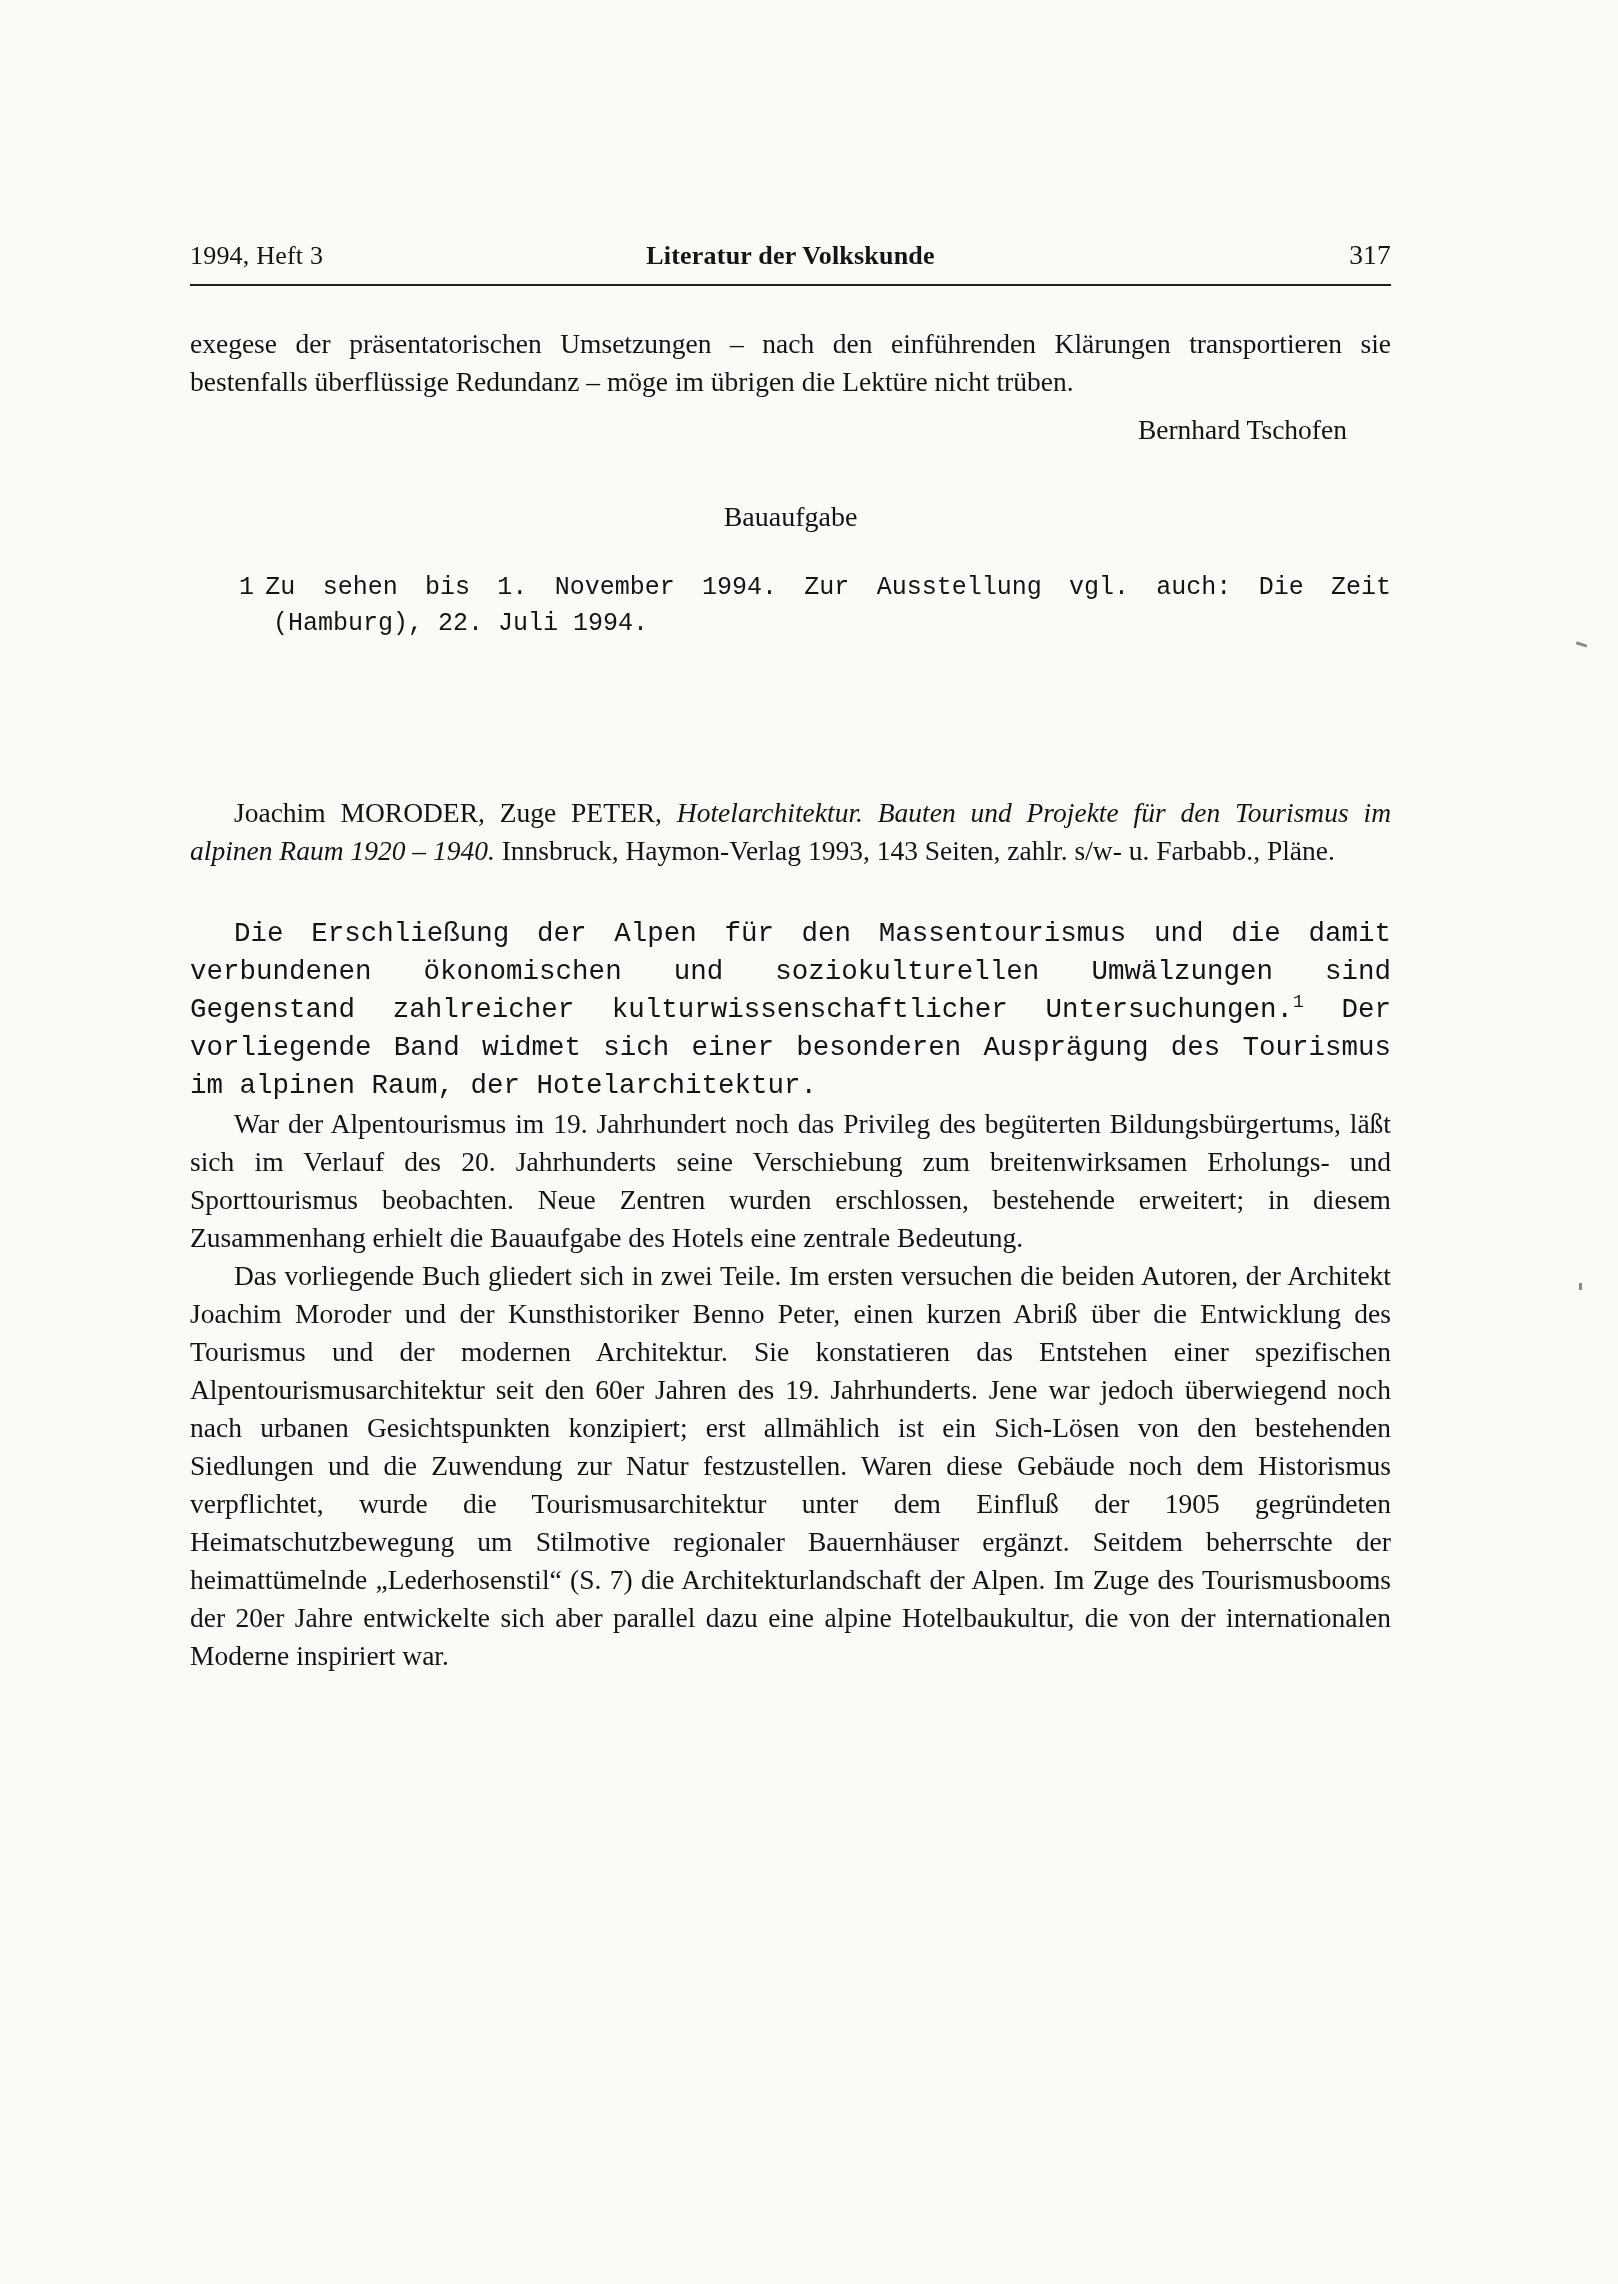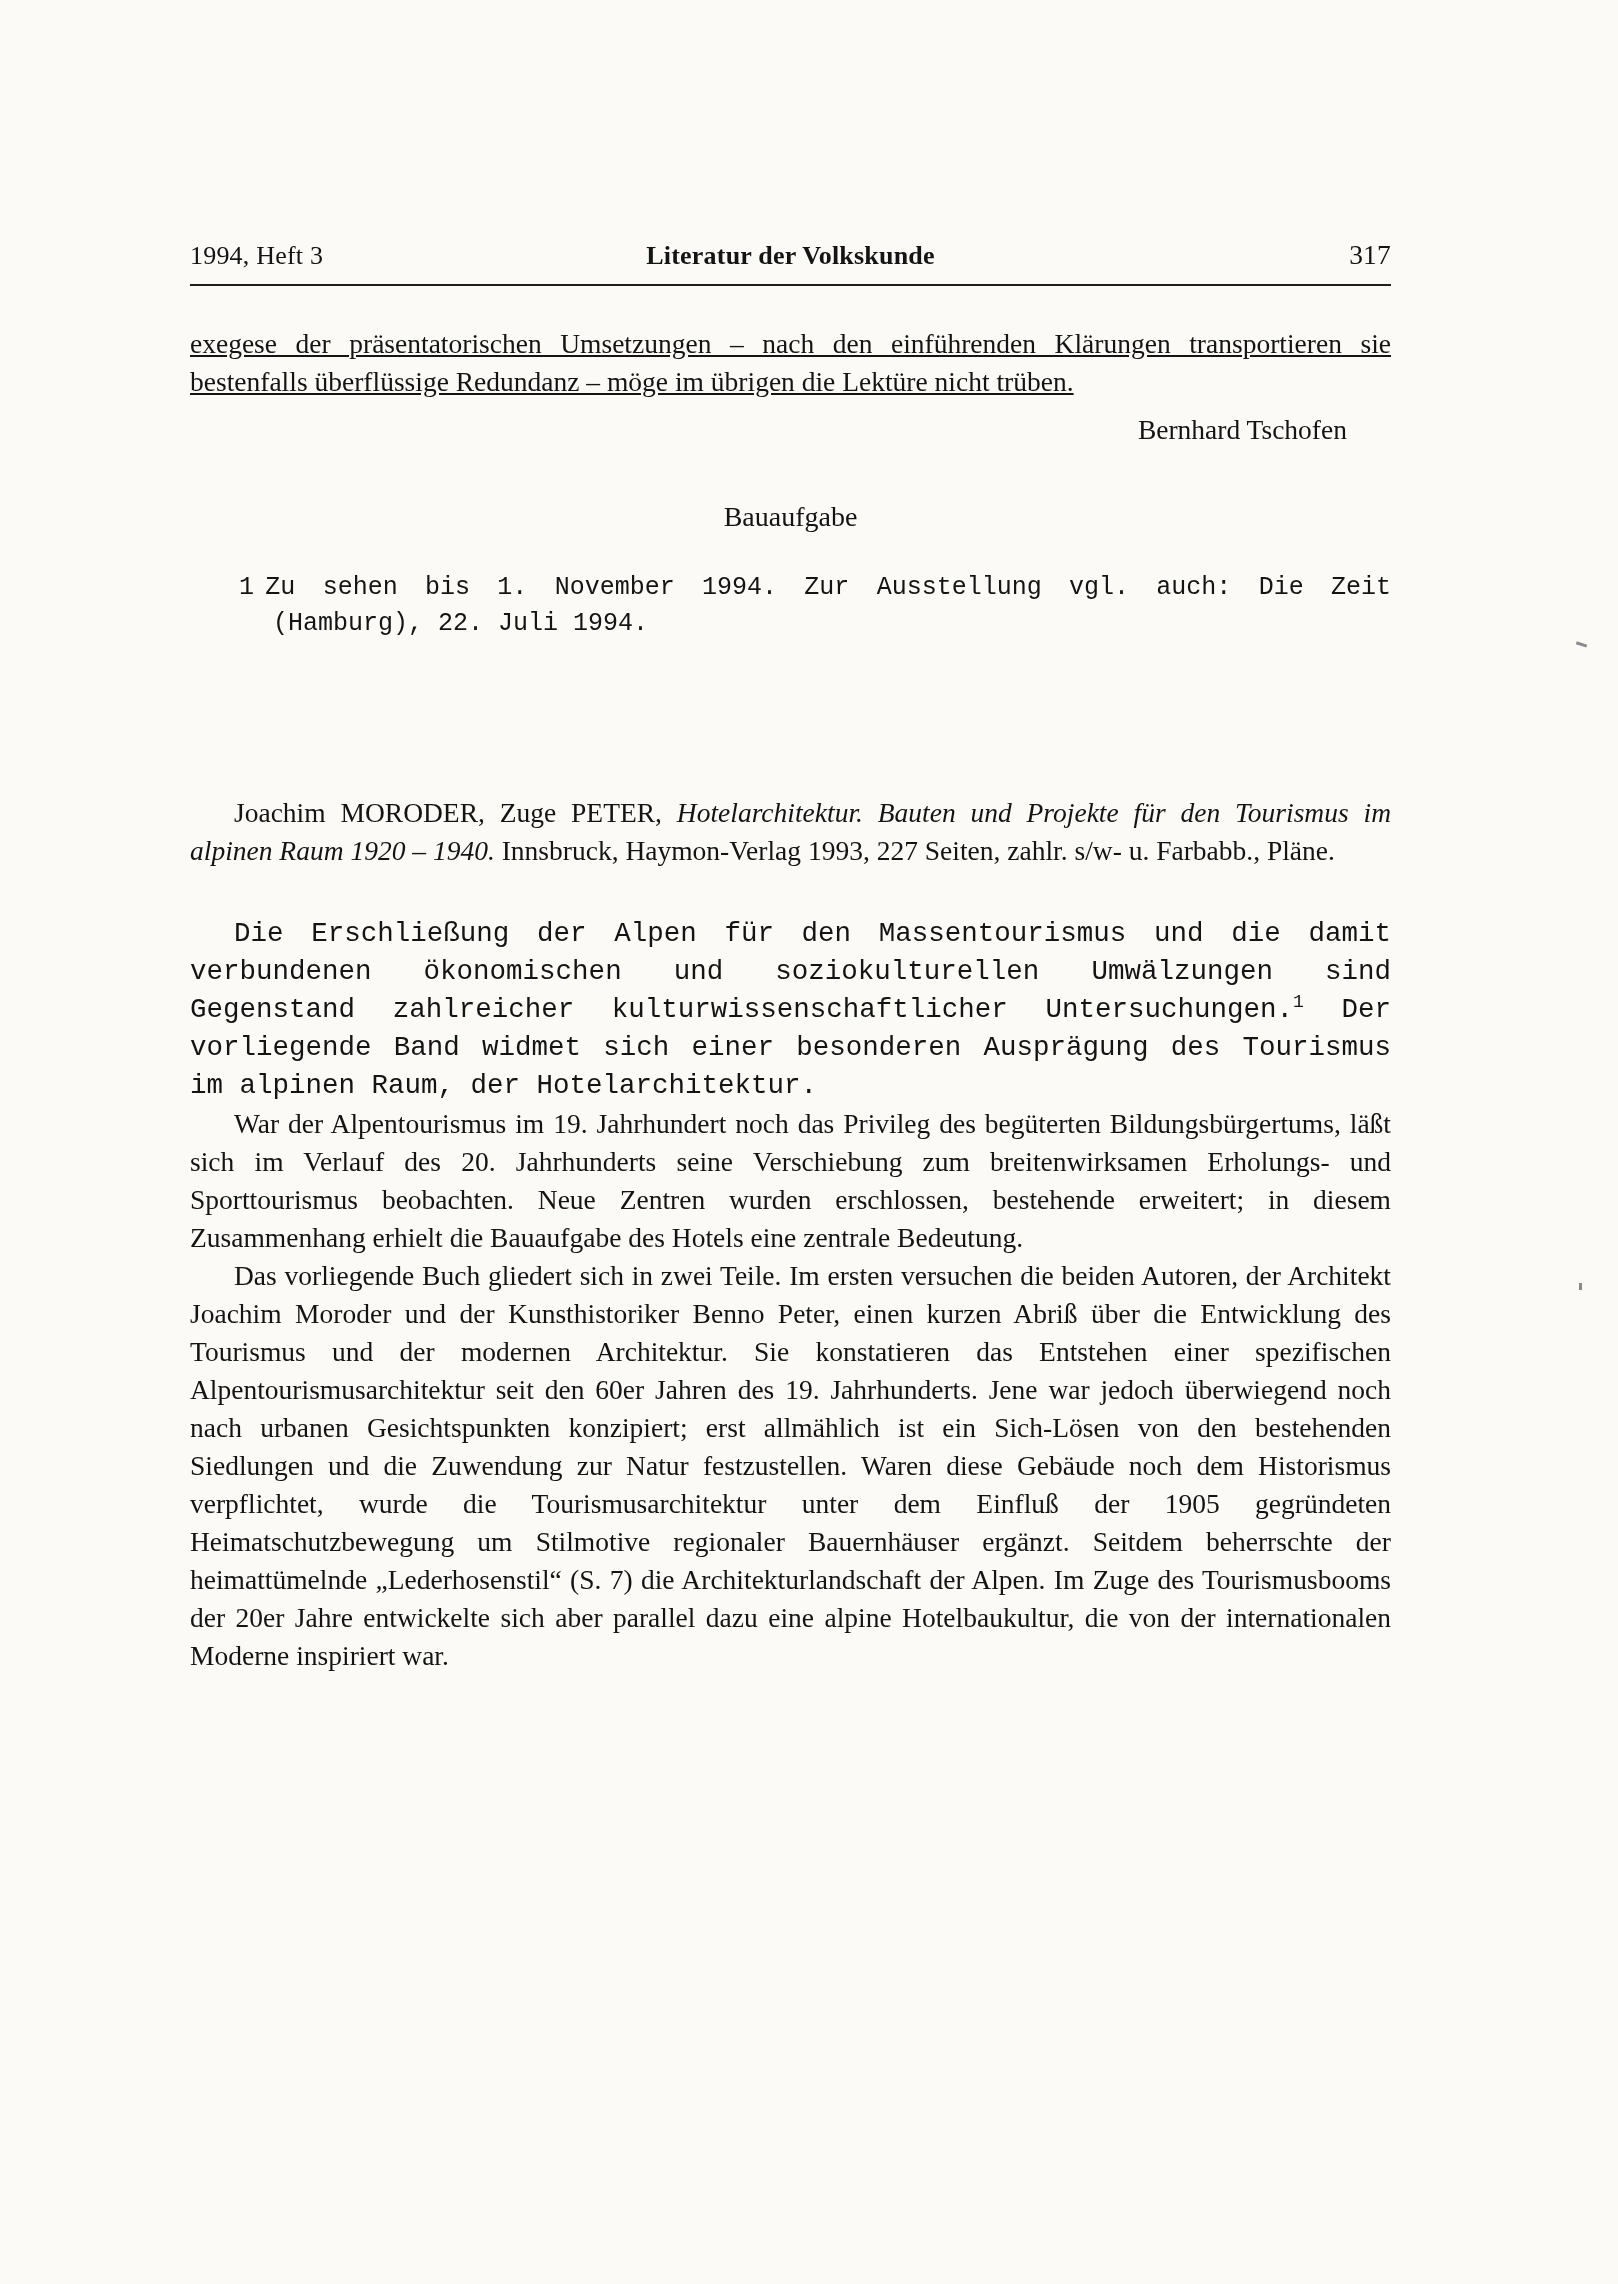--- a/index.html
+++ b/index.html
@@ -38,21 +38,21 @@
     border-top: 2.4px solid #1e1e1e;
     margin: 13px 0 0 0;
   }
   
   .para {
     font-size: 27.5px;
     line-height: 38px;
     text-align: justify;
     margin: 0;
   }
-  .first-block { margin-top: 39px; text-decoration: underline; }
+  .first-block { margin-top: 39px; }
   .signature {
     font-size: 27.5px;
     line-height: 38px;
     text-align: right;
     padding-right: 44px;
     margin: 9.7px 0 0 0;
   }
   .note-heading {
     font-size: 28px;
     text-align: center;
@@ -100,21 +100,21 @@
     <span class="rh-right">317</span>
   </div>
   <hr class="head-rule">
 
   <p class="para first-block">exegese der präsentatorischen Umsetzungen – nach den einführenden Klärungen transportieren sie bestenfalls überflüssige Redundanz – möge im übrigen die Lektüre nicht trüben.</p>
   <p class="signature">Bernhard Tschofen</p>
 
   <h2 class="note-heading">Bauaufgabe</h2>
   <p class="footnote"><span class="fn-number">1</span><span>Zu sehen bis 1. November 1994. Zur Ausstellung vgl. auch: Die Zeit (Hamburg), 22. Juli 1994.</span></p>
 
-  <p class="para citation"><span>Joachim MORODER, Zuge PETER, </span><span class="it">Hotelarchitektur. Bauten und Projekte für den Tourismus im alpinen Raum 1920 – 1940.</span><span> Innsbruck, Haymon-Verlag 1993, 227 Seiten, zahlr. s/w- u. Farbabb., Pläne.</span></p>
+  <p class="para citation"><span>Joachim MORODER, Zuge PETER, </span><span class="it">Hotelarchitektur. Bauten und Projekte für den Tourismus im alpinen Raum 1920 – 1940.</span><span> Innsbruck, Haymon-Verlag 1993, 143 Seiten, zahlr. s/w- u. Farbabb., Pläne.</span></p>
 
   <p class="para body-start indent"><span>Die Erschließung der Alpen für den Massentourismus und die damit verbundenen ökonomischen und soziokulturellen Umwälzungen sind Gegenstand zahlreicher kulturwissenschaftlicher Untersuchungen.</span><sup class="fn-ref">1</sup><span> Der vorliegende Band widmet sich einer besonderen Ausprägung des Tourismus im alpinen Raum, der Hotelarchitektur.</span></p>
 
   <p class="para indent">War der Alpentourismus im 19. Jahrhundert noch das Privileg des begüterten Bildungsbürgertums, läßt sich im Verlauf des 20. Jahrhunderts seine Verschiebung zum breitenwirksamen Erholungs- und Sporttourismus beobachten. Neue Zentren wurden erschlossen, bestehende erweitert; in diesem Zusammenhang erhielt die Bauaufgabe des Hotels eine zentrale Bedeutung.</p>
   <p class="para indent">Das vorliegende Buch gliedert sich in zwei Teile. Im ersten versuchen die beiden Autoren, der Architekt Joachim Moroder und der Kunsthistoriker Benno Peter, einen kurzen Abriß über die Entwicklung des Tourismus und der modernen Architektur. Sie konstatieren das Entstehen einer spezifischen Alpentourismusarchitektur seit den 60er Jahren des 19. Jahrhunderts. Jene war jedoch überwiegend noch nach urbanen Gesichtspunkten konzipiert; erst allmählich ist ein Sich-Lösen von den bestehenden Siedlungen und die Zuwendung zur Natur festzustellen. Waren diese Gebäude noch dem Historismus verpflichtet, wurde die Tourismusarchitektur unter dem Einfluß der 1905 gegründeten Heimatschutzbewegung um Stilmotive regionaler Bauernhäuser ergänzt. Seitdem beherrschte der heimattümelnde „Lederhosenstil“ (S. 7) die Architekturlandschaft der Alpen. Im Zuge des Tourismusbooms der 20er Jahre entwickelte sich aber parallel dazu eine alpine Hotelbaukultur, die von der internationalen Moderne inspiriert war.</p>
 
 </div>
 
 <div class="scan-artifact artifact-1"></div>
 <div class="scan-artifact artifact-2"></div>

